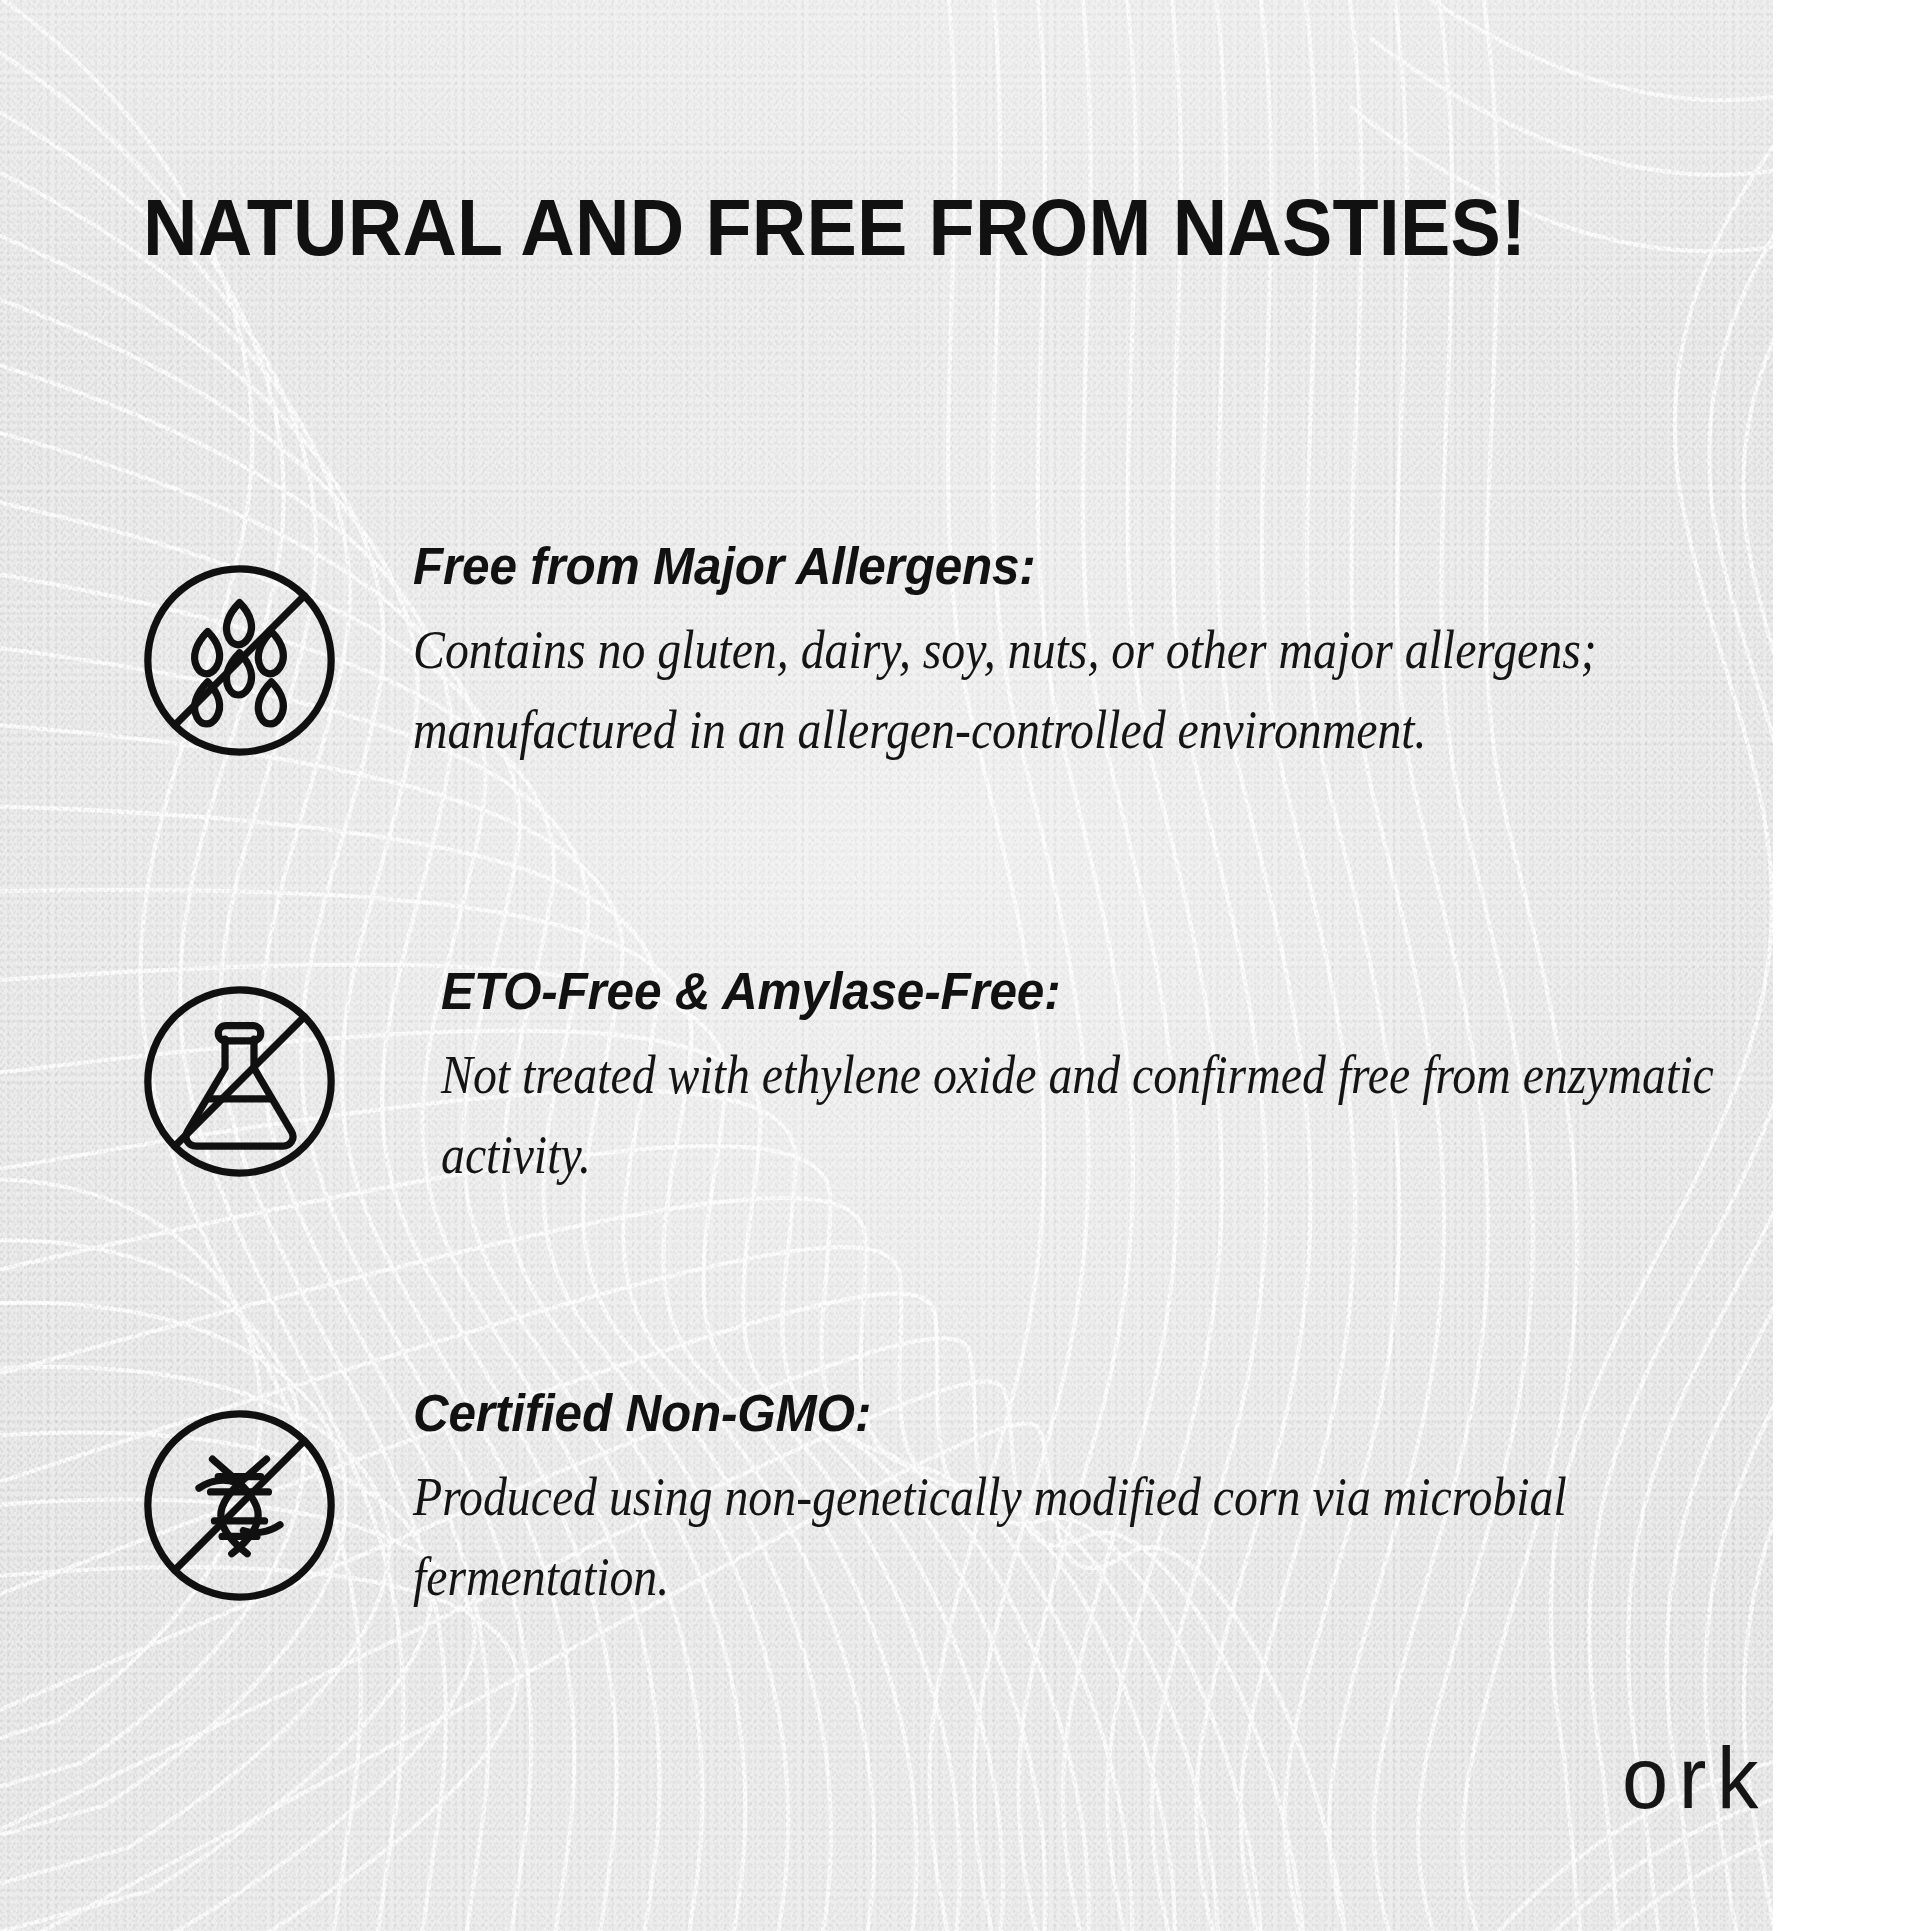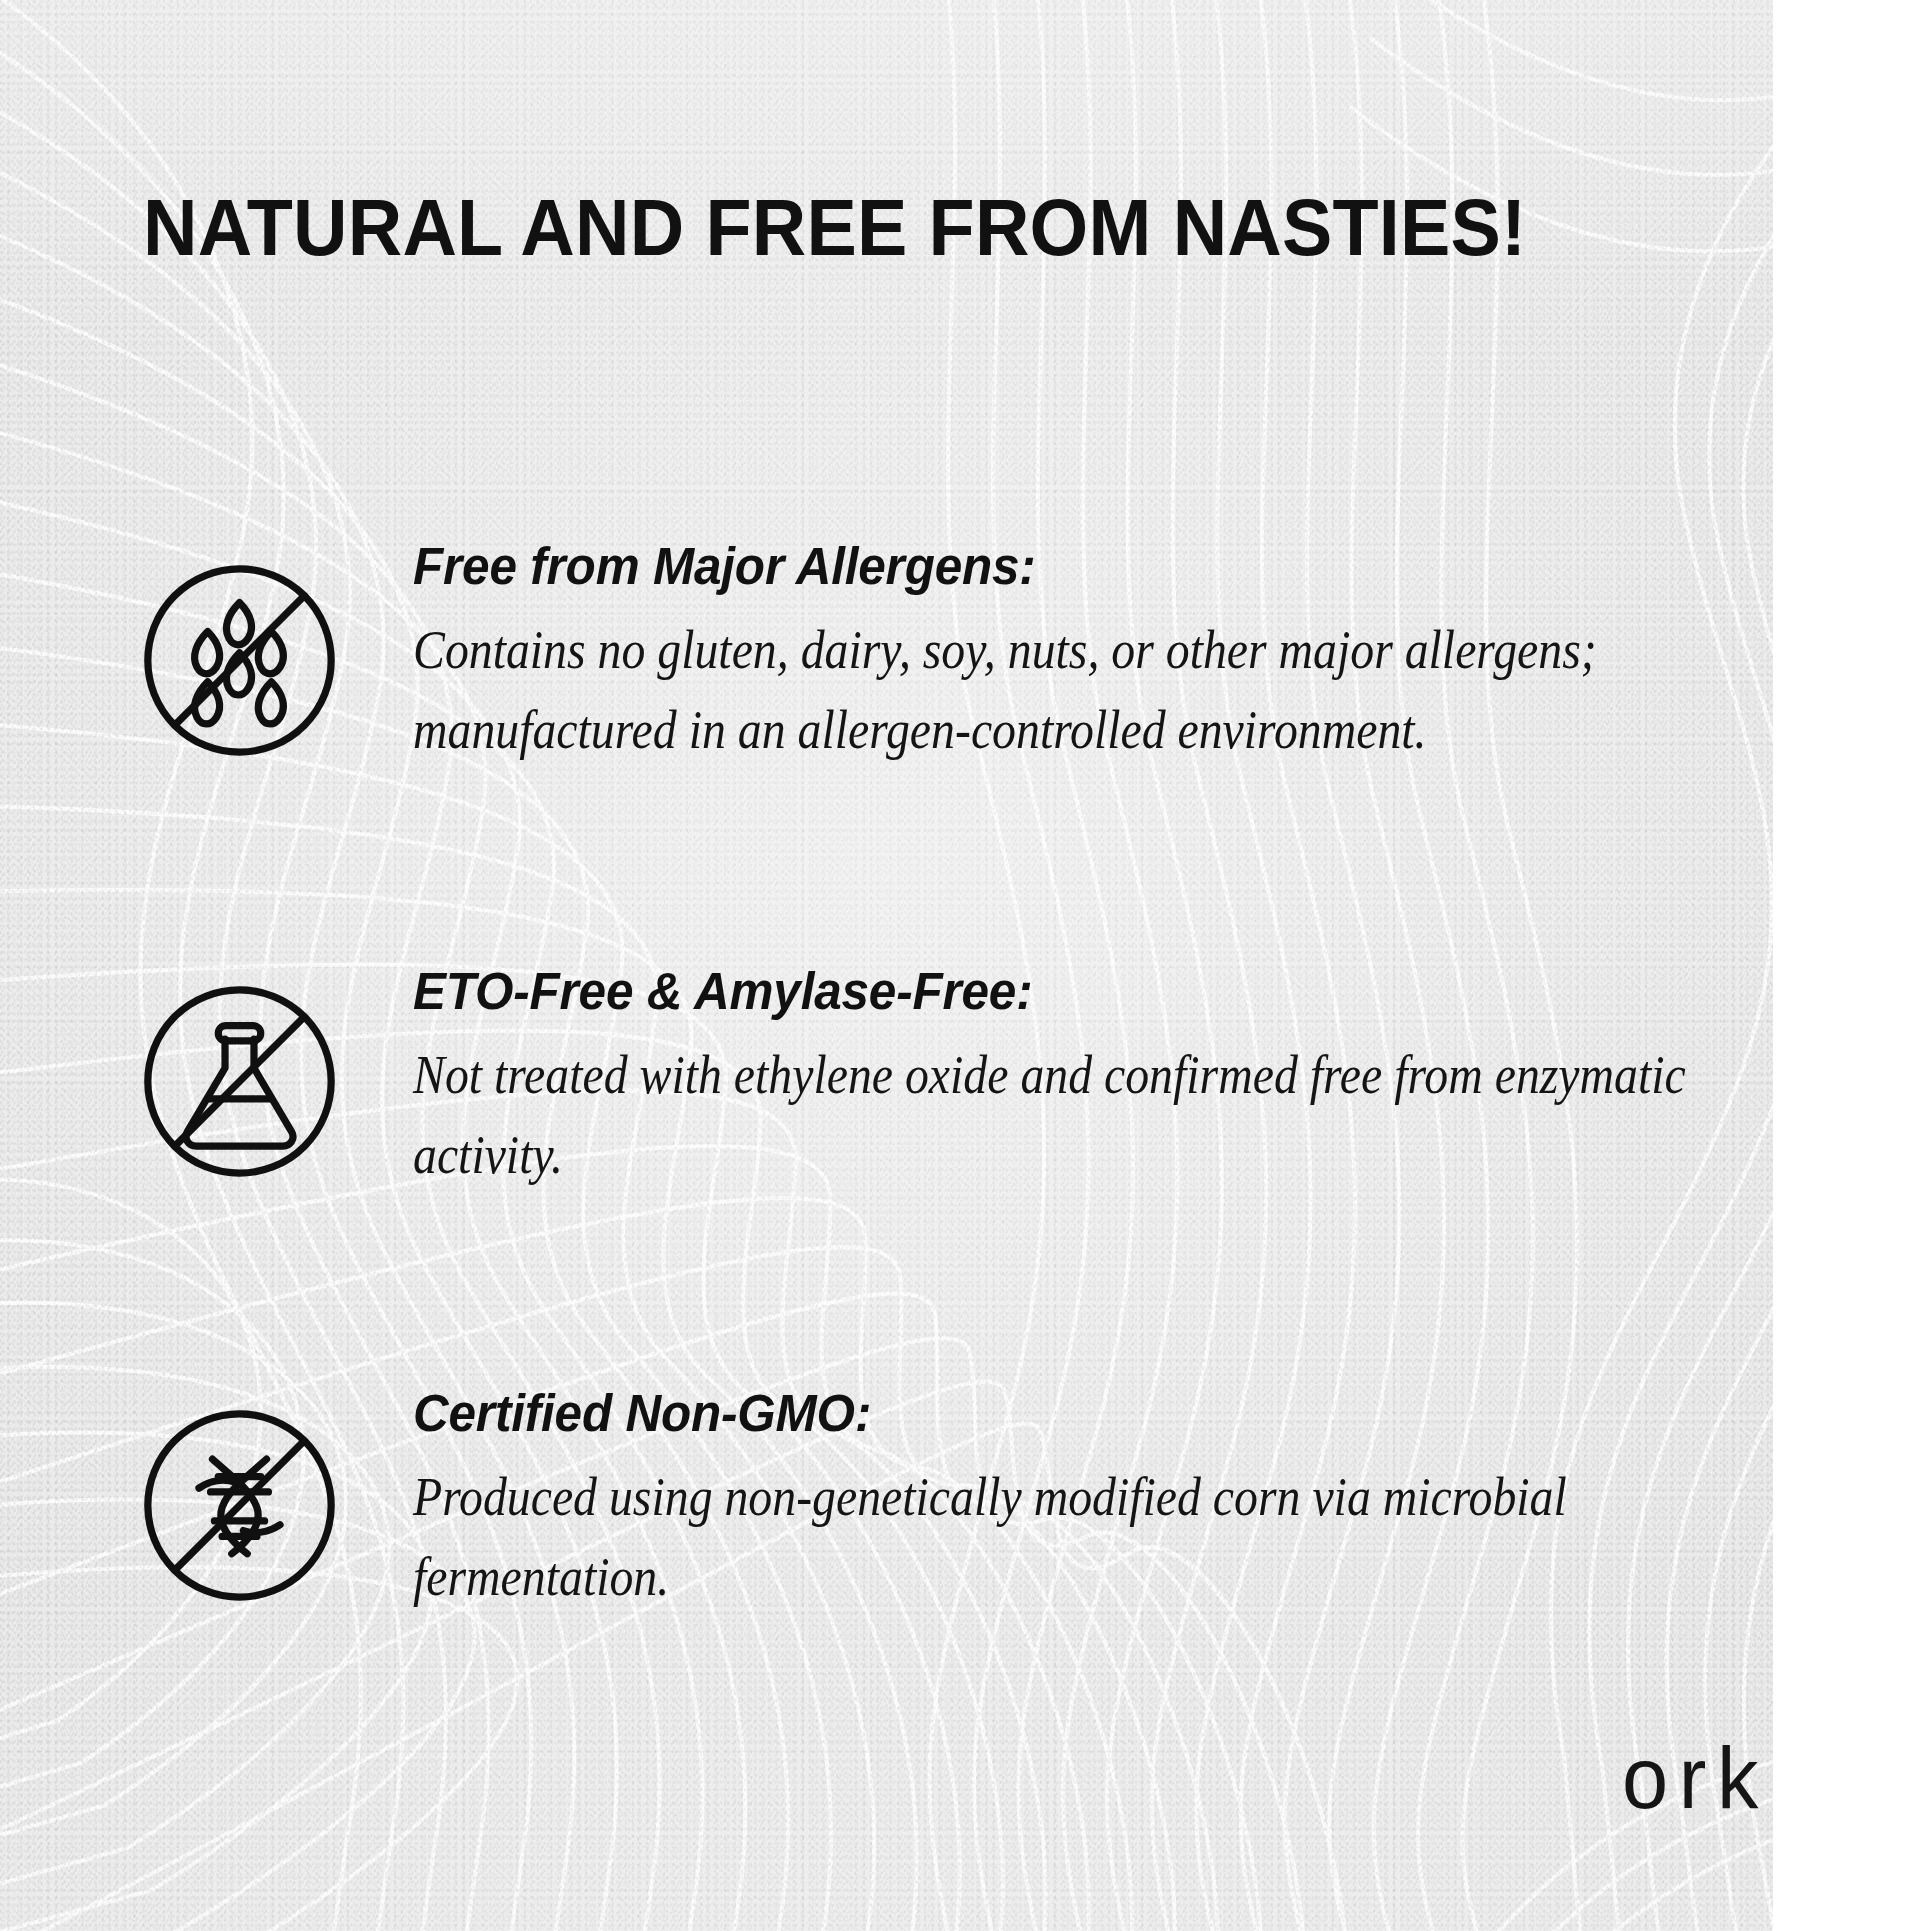--- a/index.html
+++ b/index.html
@@ -259,21 +259,21 @@
       <div class="feature-icon" style="top:19.3px;">
         <svg viewBox="0 0 200 200" width="193" height="193" fill="none" stroke="#101010" stroke-width="7.5" stroke-linecap="round" stroke-linejoin="round">
           <circle cx="100" cy="100" r="95"></circle>
 
           <path d="M85 56 L85 86 L46 152 C 42 159, 47 167, 55 167 L145 167 C 153 167, 158 159, 154 152 L115 86 L115 56"></path>
           <rect x="78" y="42" width="44" height="16" rx="8"></rect>
           <path d="M68 118 L132 118"></path>
           <line x1="33" y1="167" x2="167" y2="33"></line>
         </svg>
       </div>
-      <div class="feature-text" style="top:0px;">
+      <div class="feature-text" style="top:0px;margin-left:28px;">
         <div class="feature-heading">ETO-Free &amp; Amylase-Free:</div>
         <p class="feature-body">Not treated with ethylene oxide and confirmed free from enzymatic activity.</p>
       </div>
     </div>
 
     <div class="feature-row" style="top:1388px;">
       <div class="feature-icon" style="top:21px;">
         <svg viewBox="0 0 200 200" width="193" height="193" fill="none" stroke="#101010" stroke-width="7.5" stroke-linecap="round" stroke-linejoin="round">
           <circle cx="100" cy="100" r="95"></circle>
           <line x1="33" y1="167" x2="167" y2="33"></line>

